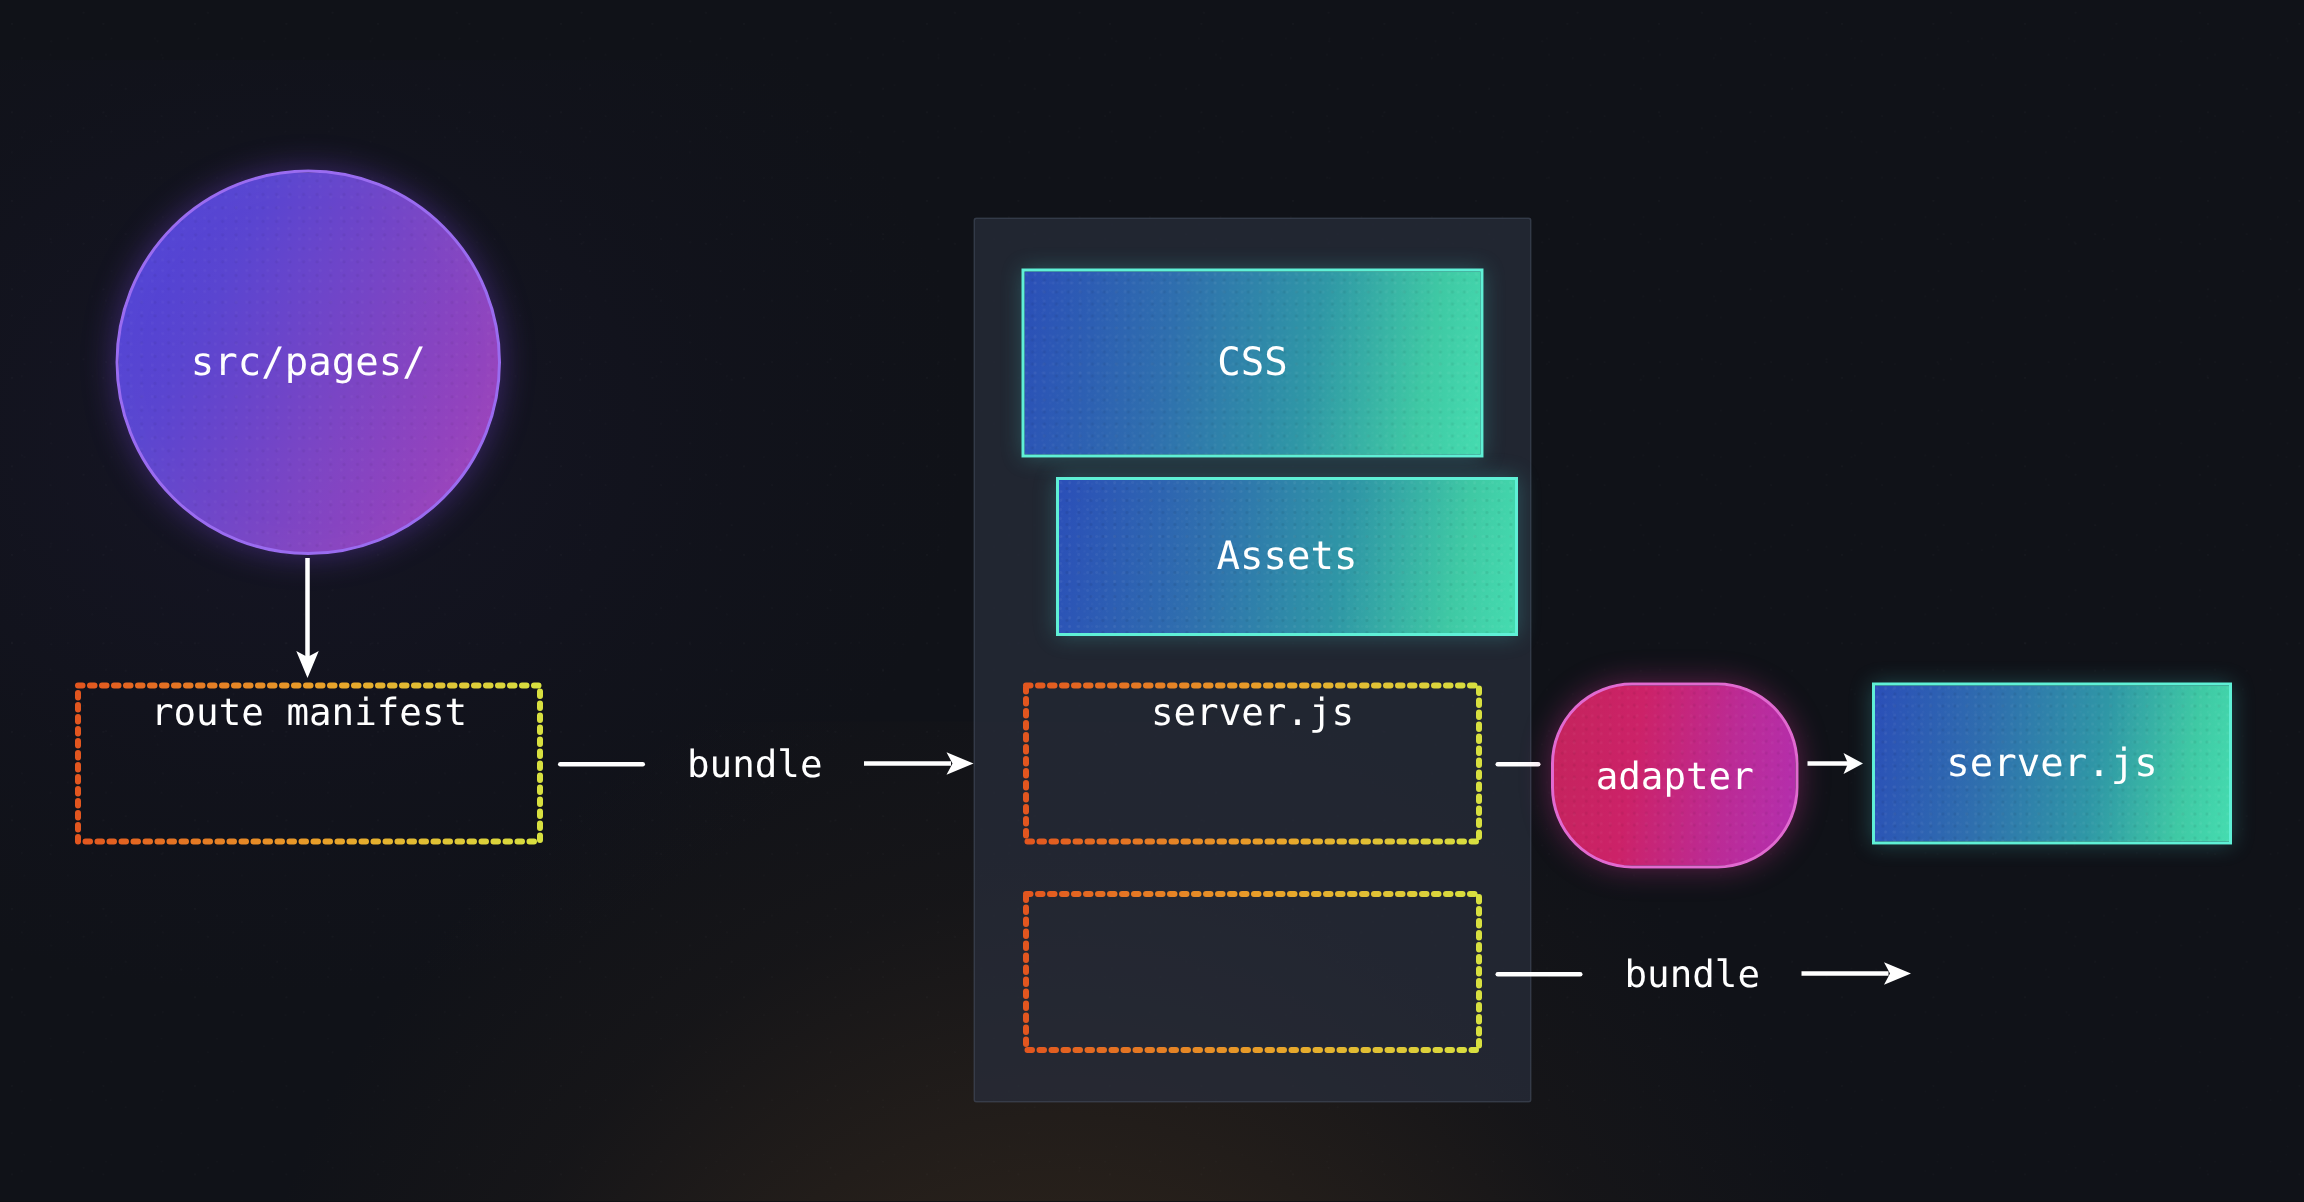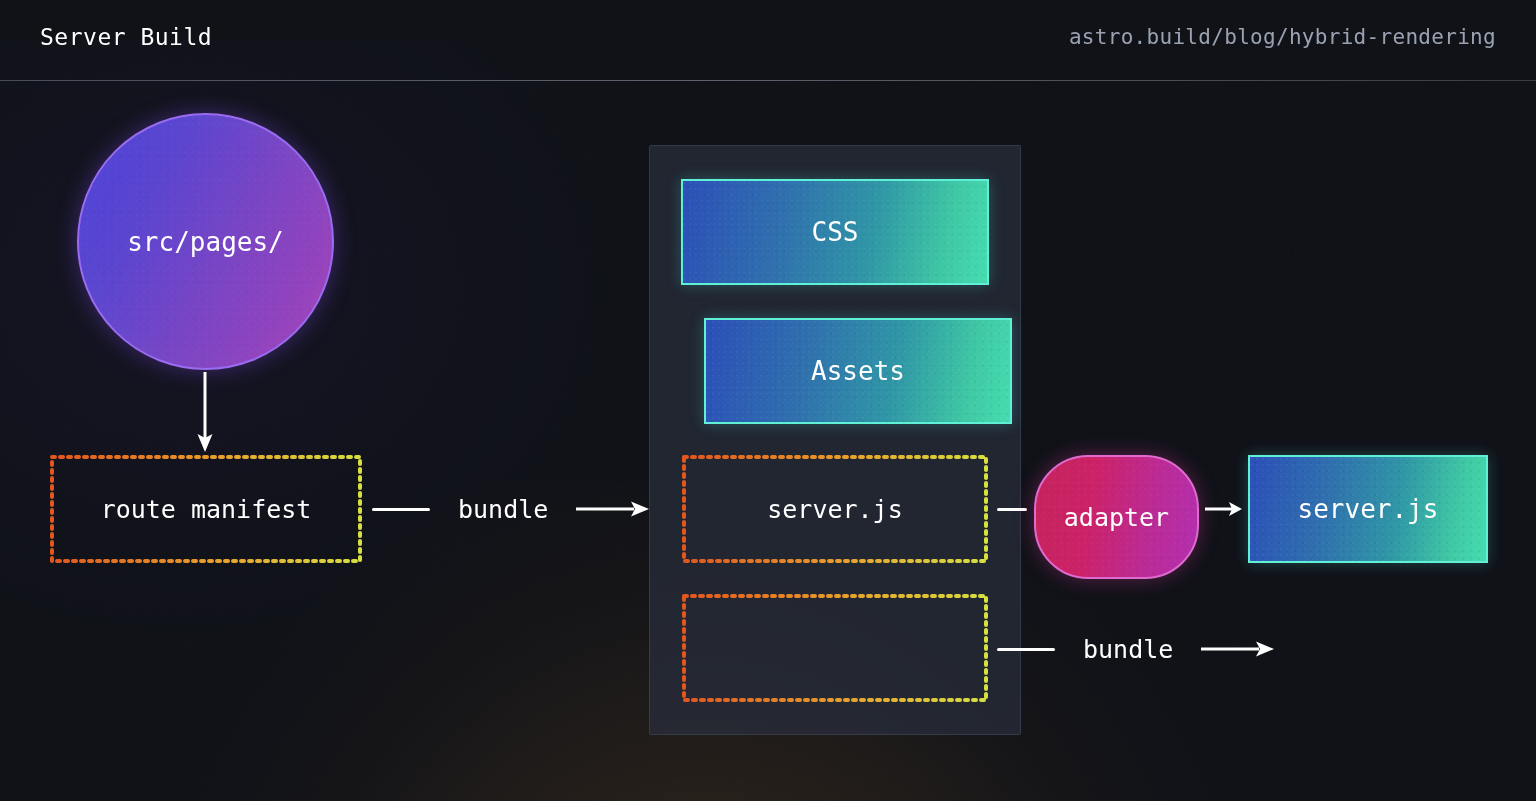--- a/index.html
+++ b/index.html
@@ -147,23 +147,22 @@
     left: 196px;
     top: 372px;
     width: 18px;
     height: 82px;
   }
 
   
   .dotted-box {
     position: absolute;
     display: flex;
-    align-items: center;
     justify-content: center;
-    padding: 17px;
+    padding: 5px;
     background:
       linear-gradient(#121419, #121419) padding-box,
       repeating-linear-gradient(to right, #e2561f 0 6px, transparent 6px 12px) border-box;
   }
   .dotted-box > .dots {
     position: absolute;
     inset: 0;
     pointer-events: none;
   }
   .dotted-box .node-label { font-size: 25px; position: relative; z-index: 2; }
@@ -248,21 +247,21 @@
     inset: 0;
     pointer-events: none;
     opacity: 0.33;
     background-image:
       radial-gradient(circle at 18% 28%, rgba(255,255,255,0.14) 0.6px, transparent 1.4px),
       radial-gradient(circle at 66% 71%, rgba(0,0,0,0.20) 0.6px, transparent 1.4px),
       radial-gradient(circle at 41% 52%, rgba(255,255,255,0.08) 0.5px, transparent 1.2px);
     background-size: 6px 6px, 8px 8px, 5px 5px;
   }
 
-  #box-css    { left: 681px;  top: 179px; width: 308px; height: 106px; }
+  #box-css    { left: 681px;  top: 179px; width: 308px; height: 126px; }
   #box-assets { left: 704px;  top: 318px; width: 308px; height: 106px; }
   #box-server-js-out { left: 1248px; top: 455px; width: 240px; height: 108px; }
   #box-js     { left: 1248px; top: 594px; width: 240px; height: 108px; }
 
   
   #pill-adapter {
     position: absolute;
     left: 1034px;
     top: 455px;
     width: 165px;
@@ -293,25 +292,20 @@
 </style>
 </head>
 <body>
 
 <div id="stage">
 
   <div class="bg-glow-violet"></div>
   <div class="bg-glow-warm"></div>
   <div class="bg-noise"></div>
 
-  <div id="header">
-    <div id="header-title" class="node-label">Server Build</div>
-    <div id="header-url">astro.build/blog/hybrid-rendering</div>
-    <div id="header-rule"></div>
-  </div>
 
   <div id="panel-build-output"></div>
 
   <div id="circle-src-pages">
     <span class="node-label">src/pages/</span>
   </div>
 
   <div id="arrow-pages-to-route">
     <svg width="18" height="82" viewBox="0 0 18 82">
       <line x1="9" y1="0" x2="9" y2="66" stroke="#ffffff" stroke-width="3"></line>

